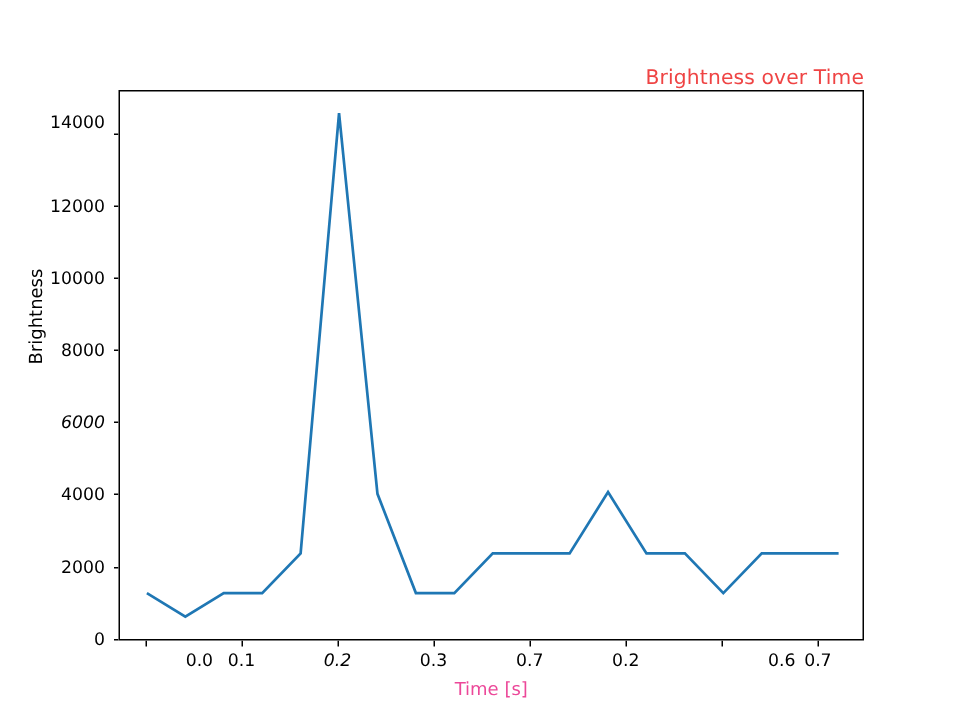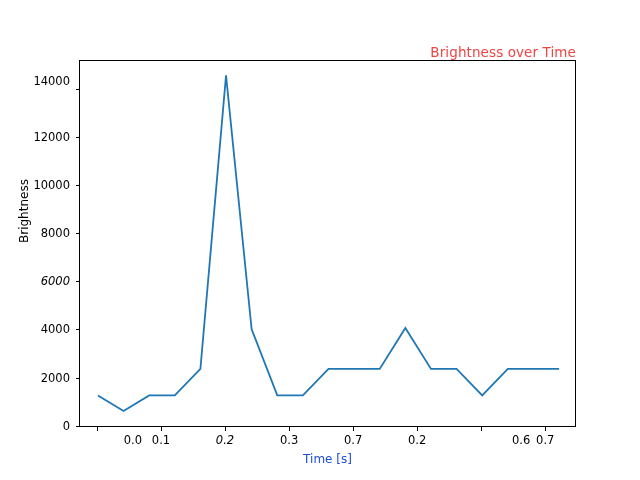--- a/index.html
+++ b/index.html
@@ -87,21 +87,21 @@
     left: 17px;
     top: 243px;
   }
   #xlabel {
     position: absolute;
     left: 79px;
     top: 452px;
     width: 497px;
     text-align: center;
     font-size: 12px;
-    color: #1d4ed8;
+    color: #ec4899;
   }
 </style>
 </head>
 <body>
 
 <div id="figure">
 
   <div id="chart-title">Brightness over Time</div>
 
   <div id="ylabel">Brightness</div>

